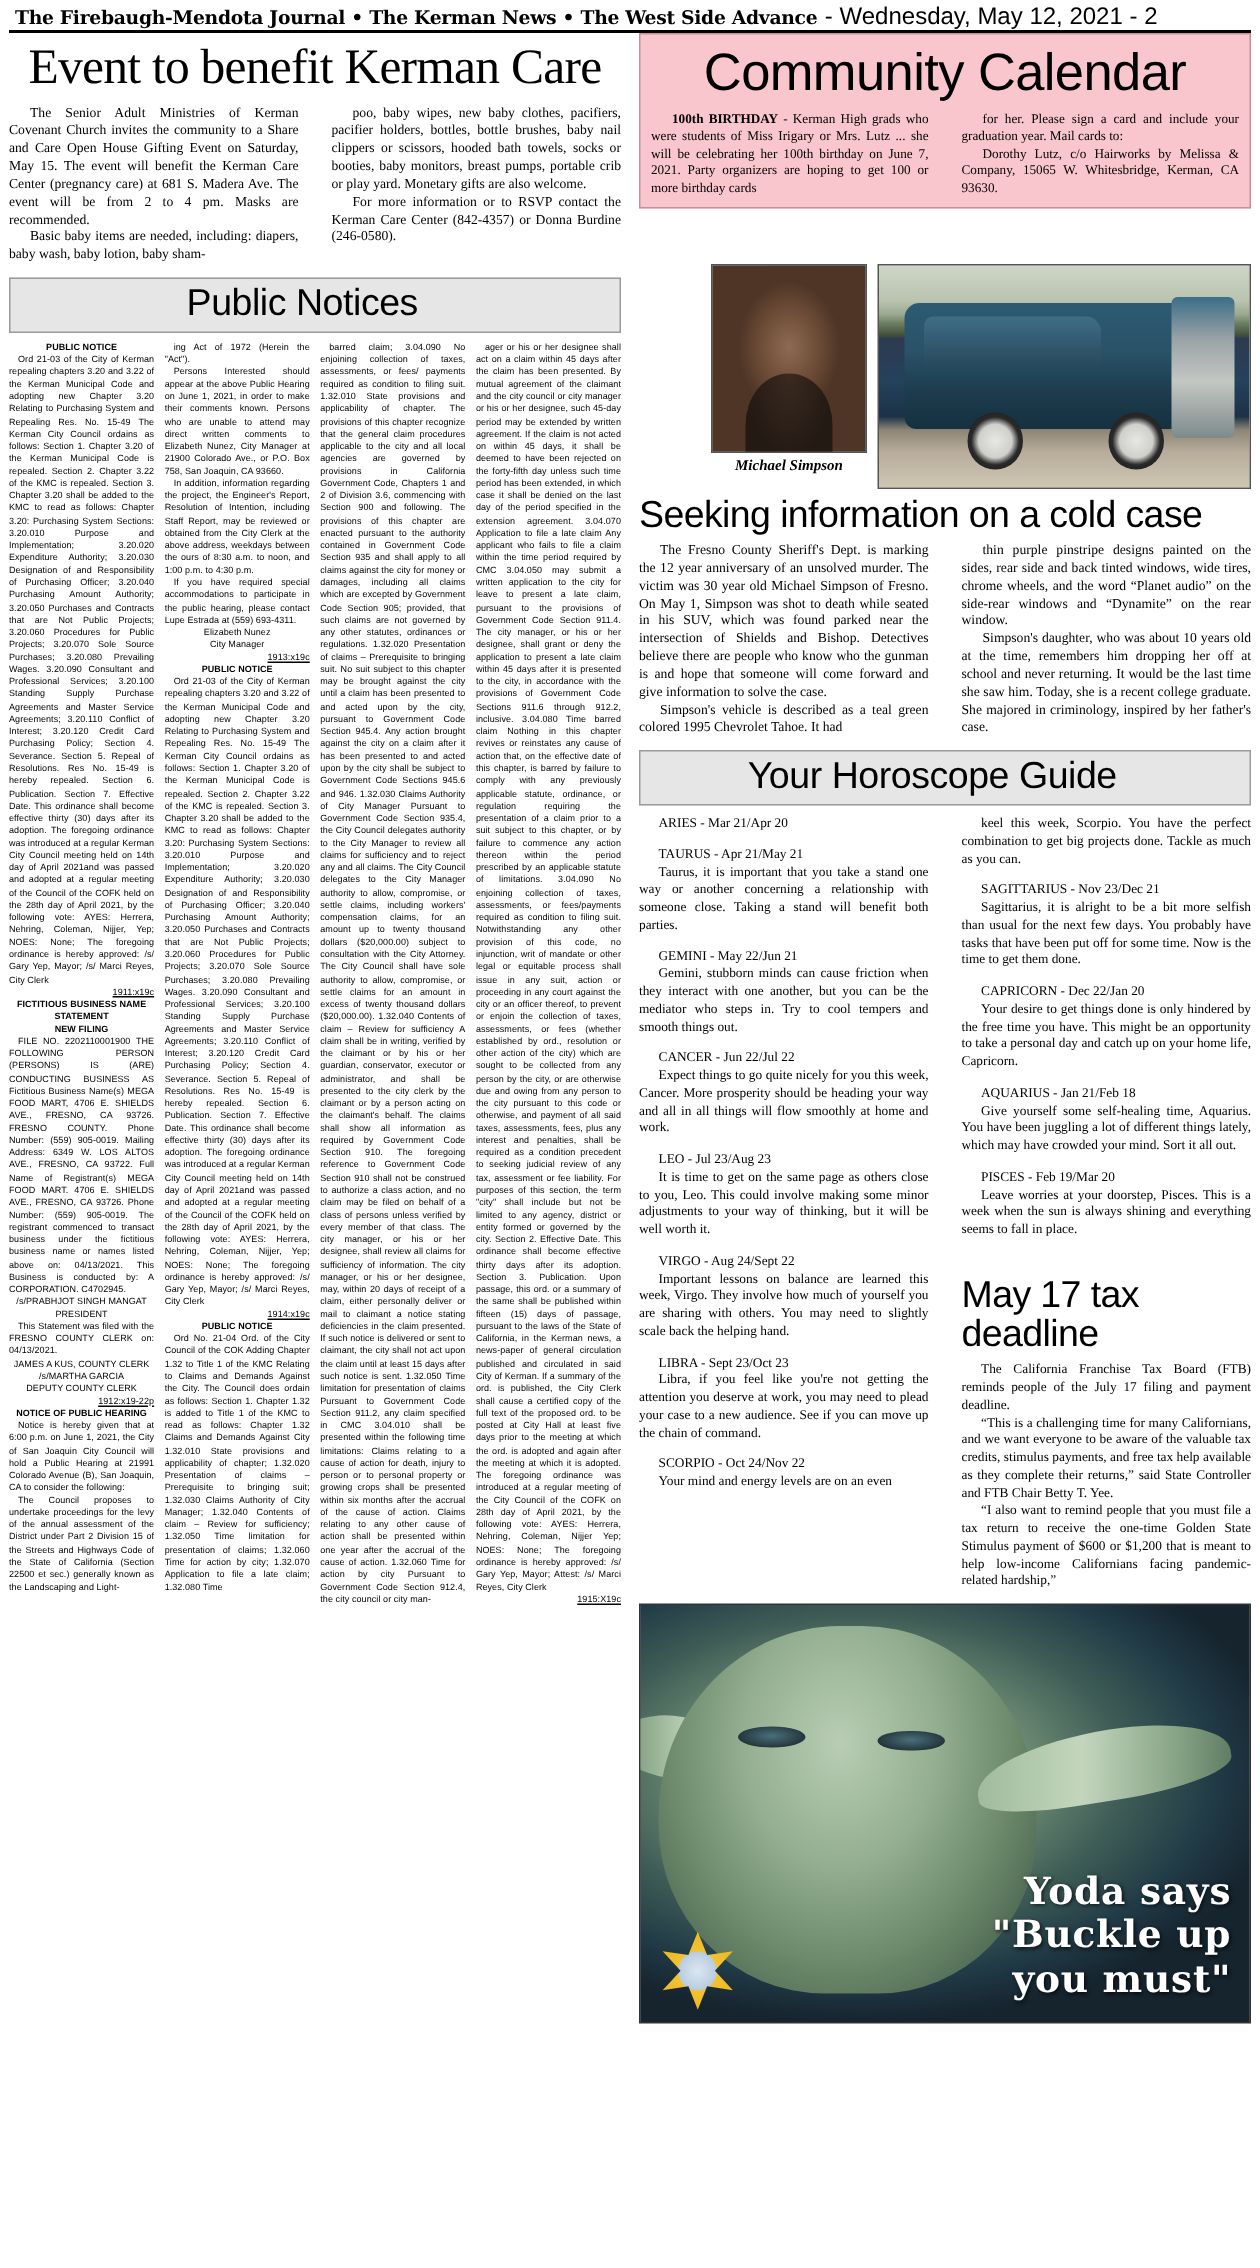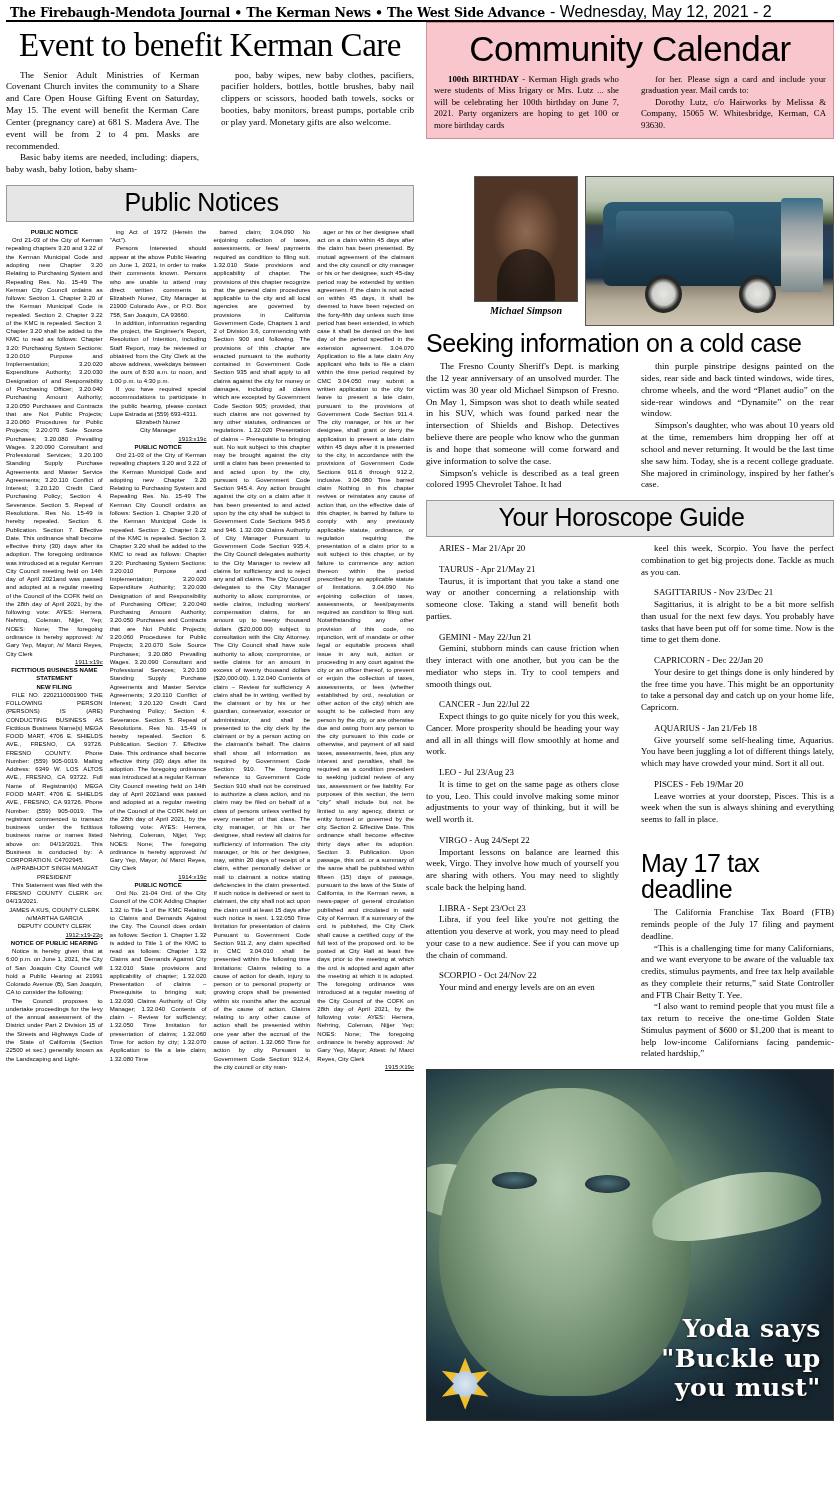--- a/index.html
+++ b/index.html
@@ -169,21 +169,21 @@
 
   
   .horo-col { font-size: 8.9px; line-height: 1.32; text-align: justify; }
   .horo-col p { margin: 0; text-indent: 13px; }
   .horo-sign { text-indent: 13px; margin-top: 9px !important; }
   .horo-sign.first { margin-top: 0 !important; }
 
   
   .yoda {
     margin-top: 9px;
-    height: 352px;
+    height: 280px;
     border: 1px solid #333;
     position: relative; overflow: hidden;
     background:
       radial-gradient(ellipse 70% 60% at 36% 40%, #9fb7a2 0%, #6e8c74 38%, #3f5d56 62%, #203a46 84%, #16242e 100%),
       linear-gradient(140deg, #14202b 0%, #1c3040 40%, #16242f 100%);
   }
   .yoda-head {
     position:absolute; left:3%; top:5%; width:62%; height:88%;
     background: radial-gradient(ellipse at 48% 32%, #b9cdb4 0%, #93ae90 35%, #6d8a6c 62%, #4a6450 85%, #32463c 100%);
     border-radius: 48% 46% 42% 44% / 52% 50% 44% 46%;
@@ -237,20 +237,21 @@
 
     <div class="leftwrap">
       <h1 class="headline">Event to benefit Kerman Care</h1>
       <div class="two-col">
         <div class="body-col">
           <p>The Senior Adult Ministries of Kerman Covenant Church invites the community to a Share and Care Open House Gifting Event on Saturday, May 15.  The event will benefit the Kerman Care Center (pregnancy care) at 681 S. Madera Ave.  The event will be from 2 to 4 pm.  Masks are recommended.</p>
           <p>Basic baby items are needed, including: diapers, baby wash, baby lotion, baby sham-</p>
         </div>
         <div class="body-col">
           <p>poo, baby wipes, new baby clothes, pacifiers, pacifier holders, bottles, bottle brushes, baby nail clippers or scissors, hooded bath towels, socks or booties, baby monitors, breast pumps, portable crib or play yard.  Monetary gifts are also welcome.</p>
+          <p>For more information or to RSVP contact the Kerman Care Center (842-4357) or Donna Burdine (246-0580).</p>
         </div>
       </div>
     </div>
 
     <div class="rightwrap">
       <div class="calendar-box">
         <div class="calendar-title">Community Calendar</div>
         <div class="two-col">
           <div class="body-col">
             <p><span class="lead-b">100th BIRTHDAY</span><span> - Kerman High grads who were students of Miss Irigary or Mrs. Lutz ... she will be celebrating her 100th birthday on June 7, 2021.   Party organizers are hoping to get 100 or more birthday cards</span></p>

